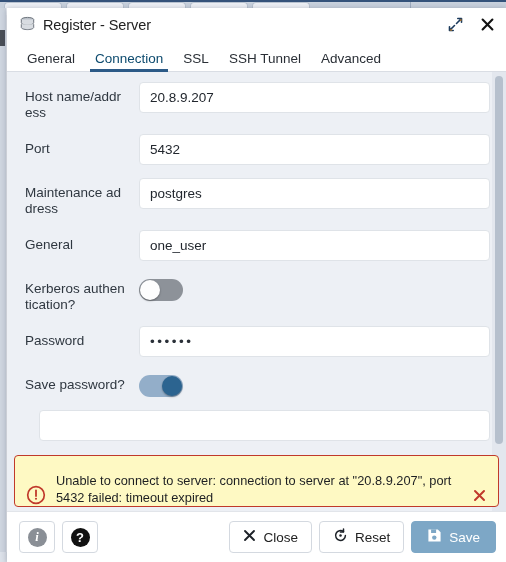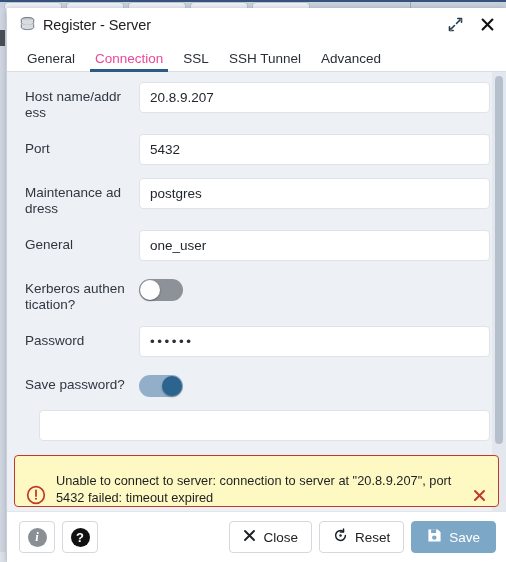--- a/index.html
+++ b/index.html
@@ -43,21 +43,21 @@
   
   .tabbar{
     height:29px;flex:0 0 29px;background:#fff;
     display:flex;align-items:flex-end;padding-left:10px;
     border-bottom:1px solid #d9dde4;position:relative;
   }
   .tab{
     font-size:13.5px;color:#2a2f36;padding:0 10px 6px 10px;
     cursor:pointer;position:relative;line-height:1;
   }
-  .tab.active{color:#ec4899;}
+  .tab.active{color:#0c4a6e;}
   .tab.active:after{
     content:"";position:absolute;left:5px;right:5px;bottom:-1px;height:3px;background:#2c5a87;
   }
 
   
   .body-wrap{position:relative;flex:1 1 auto;background:#edf0f5;overflow:hidden;}
   .formarea{
     position:absolute;left:0;top:0;right:0;bottom:0;
     background:#edf0f5;padding:10px 0 0 0;
   }

